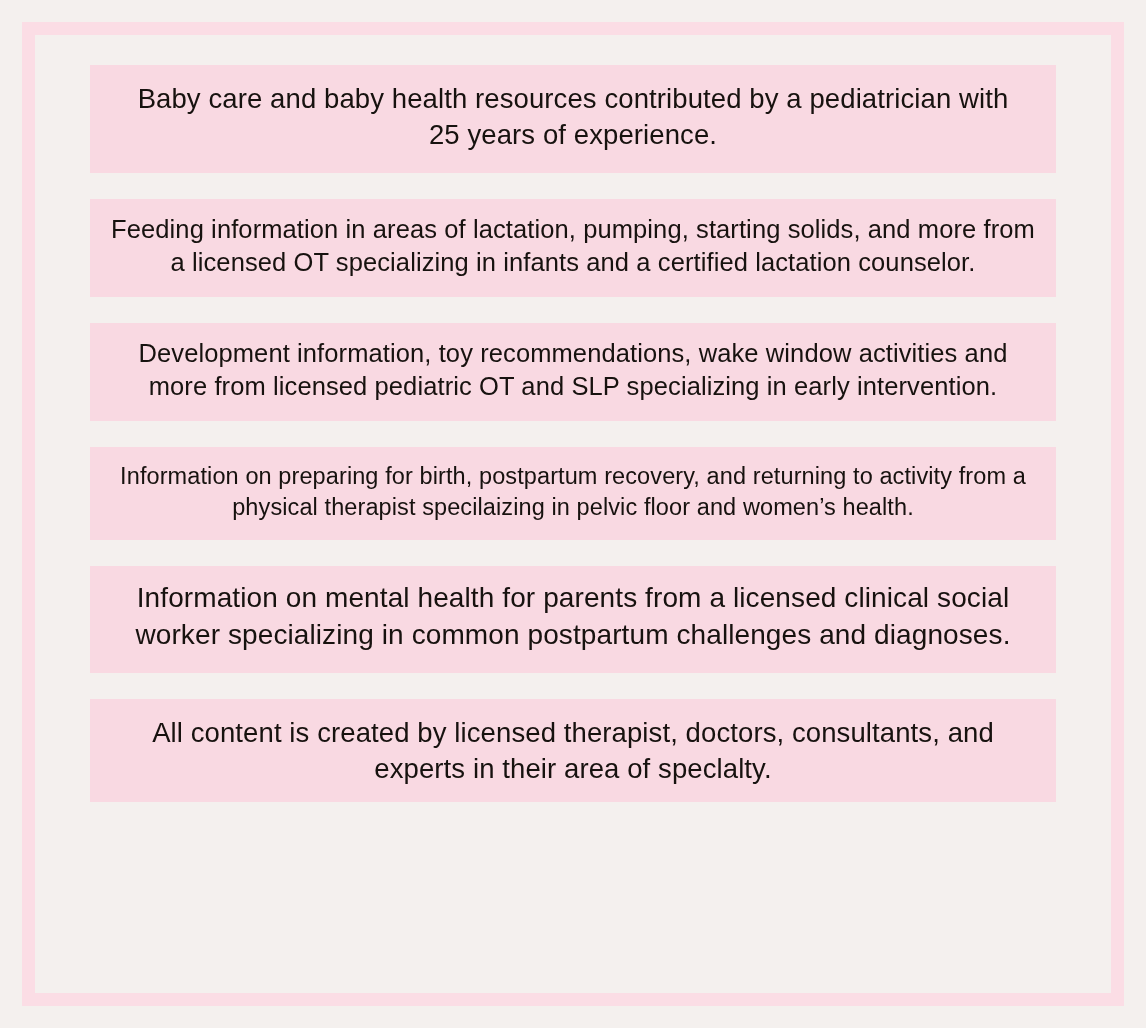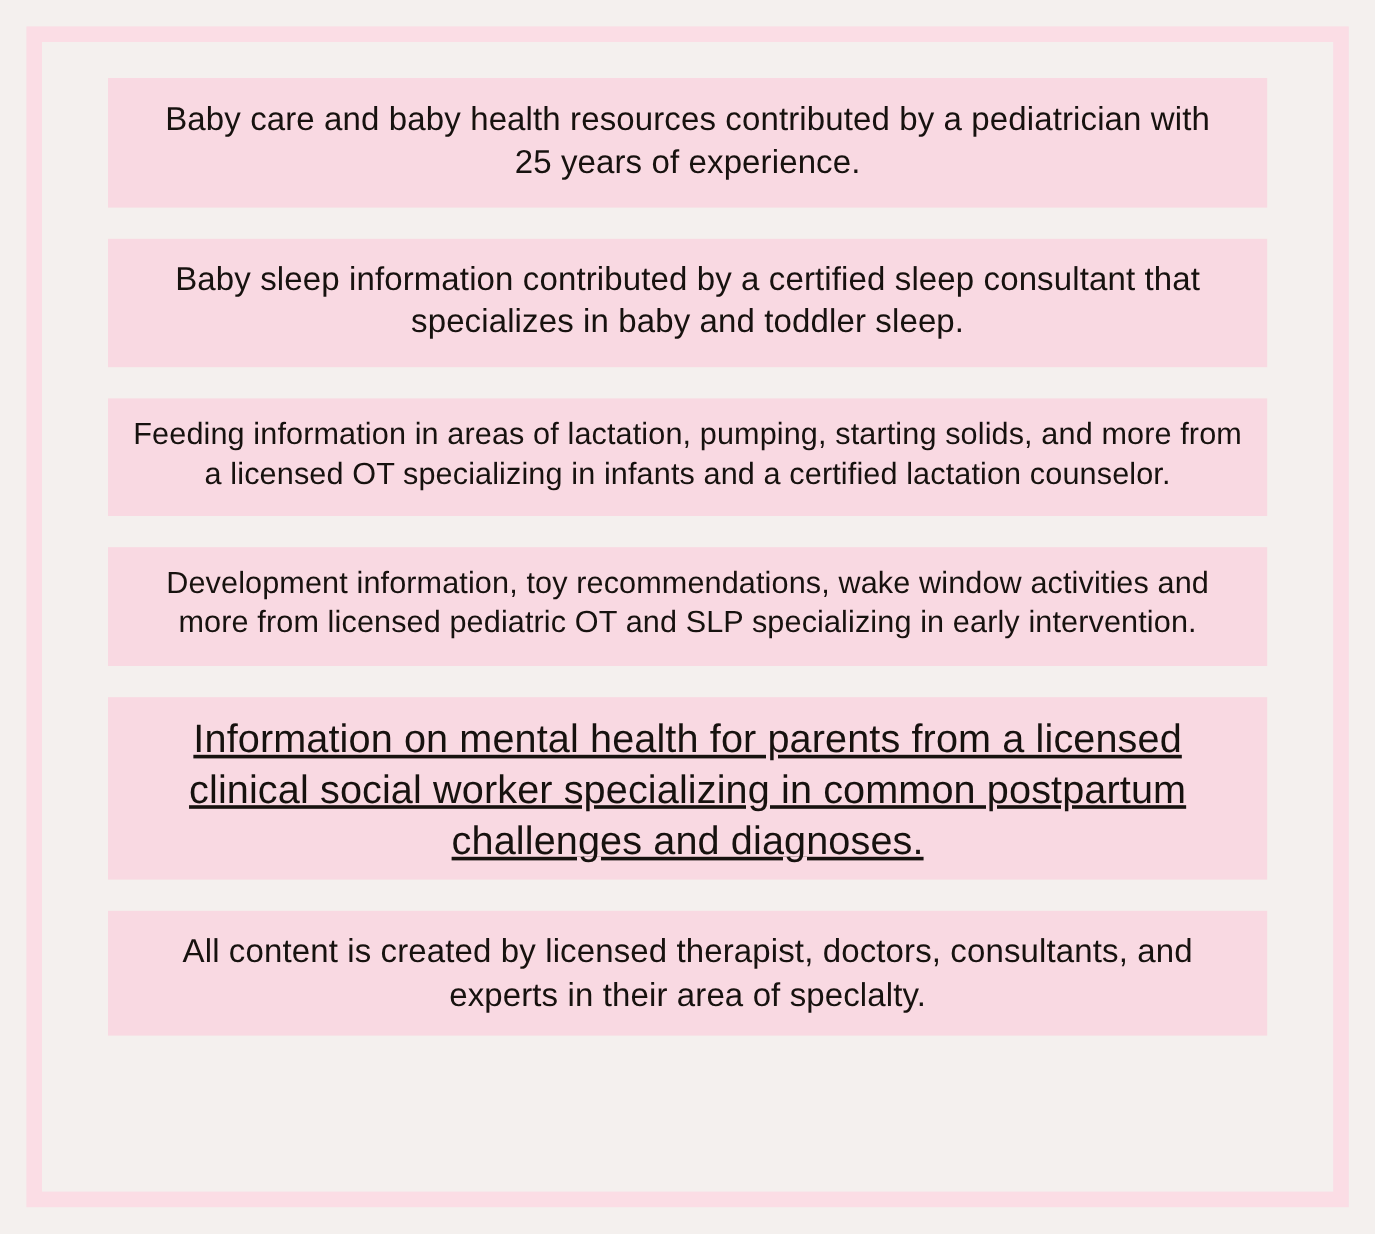--- a/index.html
+++ b/index.html
@@ -49,46 +49,46 @@
   .card p {
     margin: 0;
     line-height: 1.30;
   }
   
   .s1 { font-size: 27.5px; padding: 16px 40px 20px 40px; }
   .s2 { font-size: 27.5px; padding: 16px 40px 20px 40px; }
   .s3 { font-size: 25.5px; padding: 14px 16px 18px 16px; }
   .s4 { font-size: 25.5px; padding: 14px 20px 18px 20px; }
   .s5 { font-size: 23.5px; padding: 14px 16px 18px 16px; }
-  .s6 { font-size: 33px; padding: 14px 22px 10px 22px; text-decoration: underline; }
+  .s6 { font-size: 28px; padding: 14px 22px 20px 22px; }
   .s7 { font-size: 27.5px; padding: 16px 40px 16px 40px; }
 </style>
 </head>
 <body>
 
 <div class="page">
   <div class="frame">
     <div class="card-list">
 
       <div class="card s1">
         <p>Baby care and baby health resources contributed by a pediatrician with 25 years of experience.</p>
       </div>
 
-      <div class="card s2">
-        <p>Baby sleep information contributed by a certified sleep consultant that specializes in baby and toddler sleep.</p>
-      </div>
 
       <div class="card s4">
         <p>Feeding information in areas of lactation, pumping, starting solids, and more from a licensed OT specializing in infants and a certified lactation counselor.</p>
       </div>
 
       <div class="card s3">
         <p>Development information, toy recommendations, wake window activities and more from licensed pediatric OT and SLP specializing in early intervention.</p>
       </div>
 
+      <div class="card s5">
+        <p>Information on preparing for birth, postpartum recovery, and returning to activity from a physical therapist specilaizing in pelvic floor and women’s health.</p>
+      </div>
 
       <div class="card s6">
         <p>Information on mental health for parents from a licensed clinical social worker specializing in common postpartum challenges and diagnoses.</p>
       </div>
 
       <div class="card s7">
         <p>All content is created by licensed therapist, doctors, consultants, and experts in their area of speclalty.</p>
       </div>
 
     </div>

